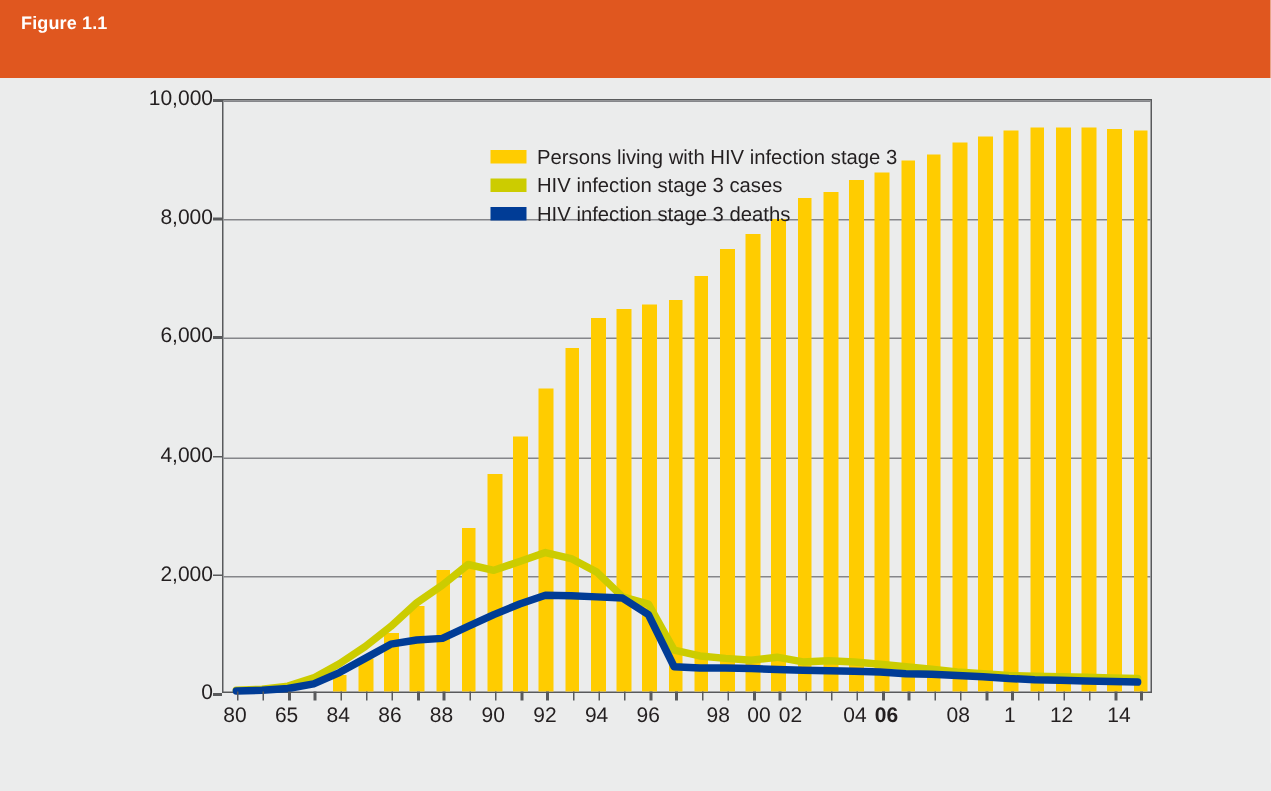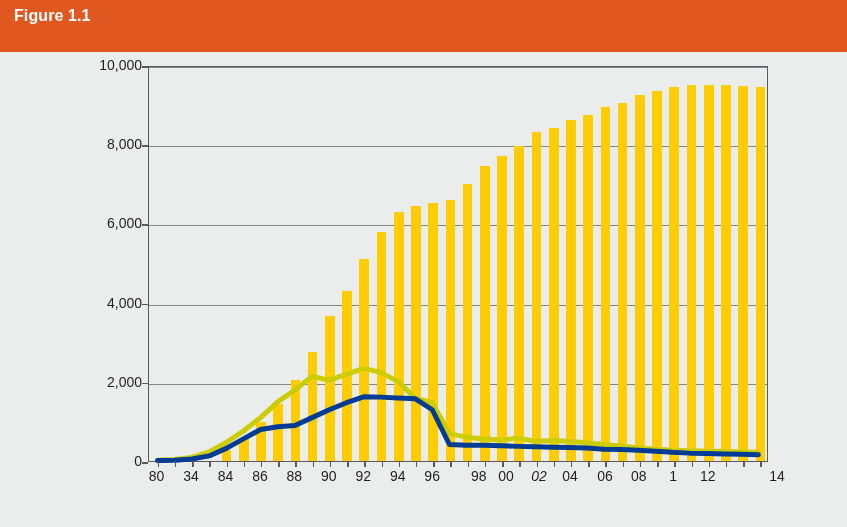--- a/index.html
+++ b/index.html
@@ -29,21 +29,21 @@
     height: 52px;
     background: #e0571f;
     box-sizing: border-box;
     padding: 5px 14px 0 14px;
   }
   #title-line {
     display: flex;
     align-items: flex-start;
     color: #ffffff;
     font-weight: bold;
-    font-size: 16px;
+    font-size: 12px;
     line-height: 21px;
     letter-spacing: 0.1px;
   }
   #figure-number {
     white-space: nowrap;
     margin-right: 13px;
   }
   #figure-title {
     max-width: 745px;
   }
@@ -277,37 +277,51 @@
           <div class="xtick" style="left: 490.833px;"></div>
           <div class="xtick" style="left: 508.056px;"></div>
           <div class="xtick" style="left: 525.278px;"></div>
           <div class="xtick" style="left: 542.5px;"></div>
           <div class="xtick" style="left: 559.722px;"></div>
           <div class="xtick" style="left: 576.944px;"></div>
           <div class="xtick" style="left: 594.167px;"></div>
           <div class="xtick" style="left: 611.389px;"></div>
         </div>
 
+      <div id="legend">
+        <div class="legend-row">
+          <span class="legend-swatch" style="background: rgb(255, 204, 0);"></span>
+          <span class="legend-label">Persons living with HIV infection stage 3</span>
+        </div>
+        <div class="legend-row">
+          <span class="legend-swatch" style="background: rgb(204, 204, 0);"></span>
+          <span class="legend-label">HIV infection stage 3 cases</span>
+        </div>
+        <div class="legend-row">
+          <span class="legend-swatch" style="background: rgb(0, 60, 150);"></span>
+          <span class="legend-label">HIV infection stage 3 deaths</span>
+        </div>
+      </div>
     </div>
 
     <div id="xlabels-holder">
         <div class="xlabel" style="left: 8.61111px;">80</div>
-        <div class="xlabel" style="left: 43.0556px;">34</div>
+        <div class="xlabel" style="left: 43.0556px;">65</div>
         <div class="xlabel" style="left: 77.5px;">84</div>
         <div class="xlabel" style="left: 111.944px;">86</div>
         <div class="xlabel" style="left: 146.389px;">88</div>
         <div class="xlabel" style="left: 180.833px;">90</div>
         <div class="xlabel" style="left: 215.278px;">92</div>
         <div class="xlabel" style="left: 249.722px;">94</div>
         <div class="xlabel" style="left: 284.167px;">96</div>
         <div class="xlabel" style="left: 318.611px; text-align: right;">98</div>
         <div class="xlabel" style="left: 358px;">00</div>
-        <div class="xlabel" style="left: 391px; font-style: italic;">02</div>
+        <div class="xlabel" style="left: 379px;">02</div>
         <div class="xlabel" style="left: 421.944px;">04</div>
-        <div class="xlabel" style="left: 457px;">06</div>
+        <div class="xlabel" style="left: 443px; font-weight: bold;">06</div>
         <div class="xlabel" style="left: 490.833px;">08</div>
         <div class="xlabel" style="left: 525.278px;">1</div>
         <div class="xlabel" style="left: 559.722px;">12</div>
-        <div class="xlabel" style="left: 629px;">14</div>
+        <div class="xlabel" style="left: 598px;">14</div>
       </div>
 
   </div>
 </div>
 
 </body></html>

